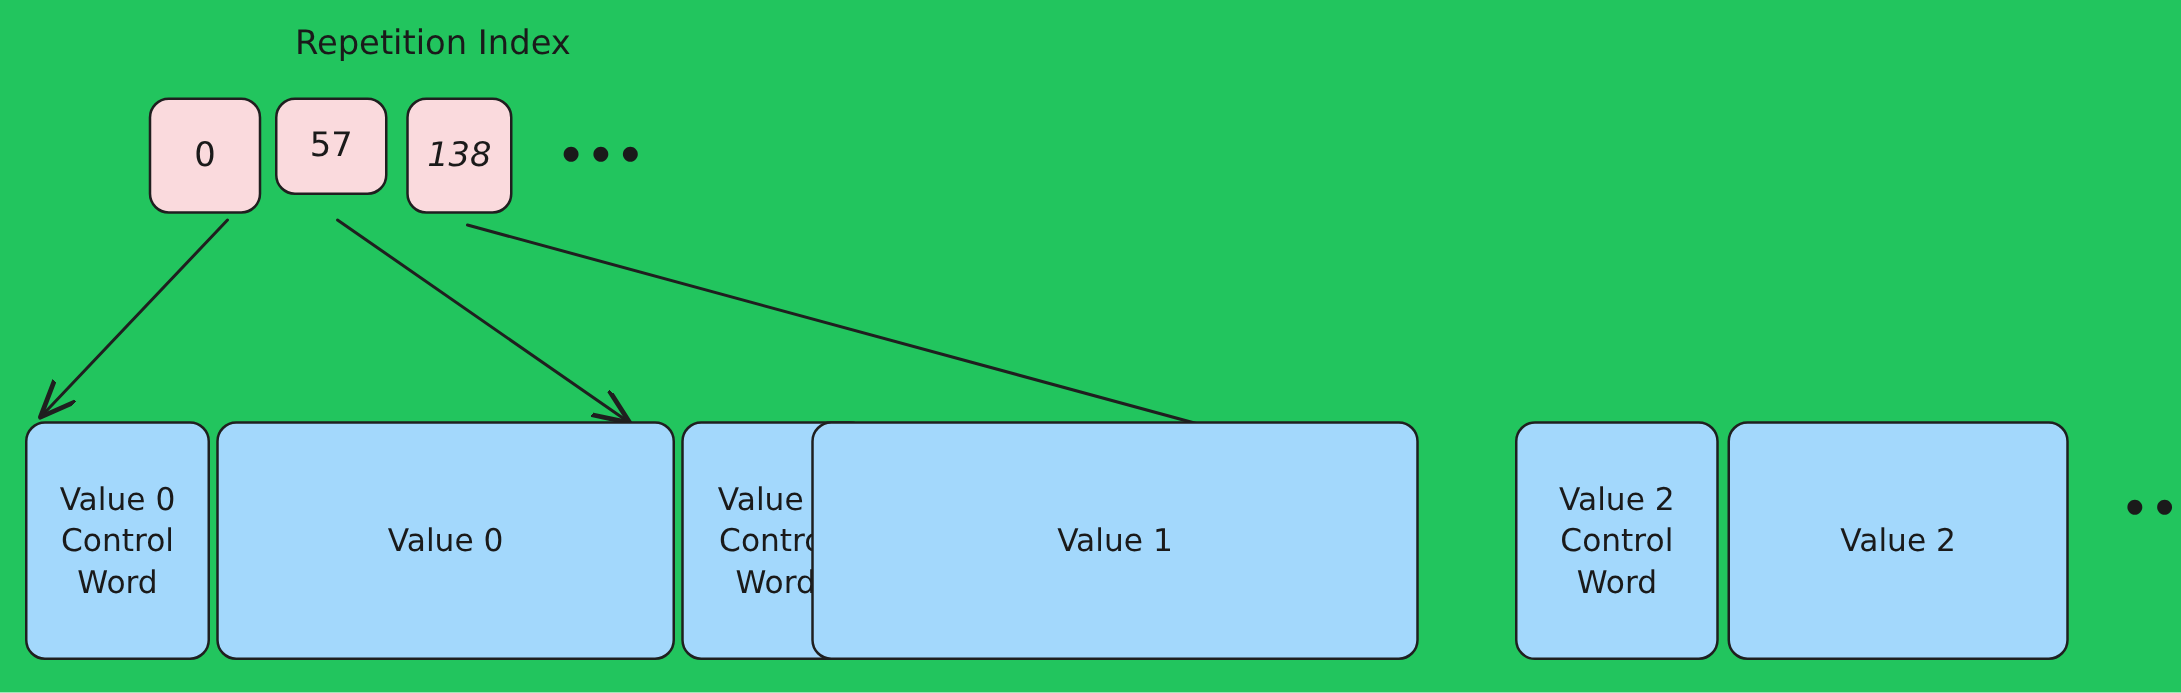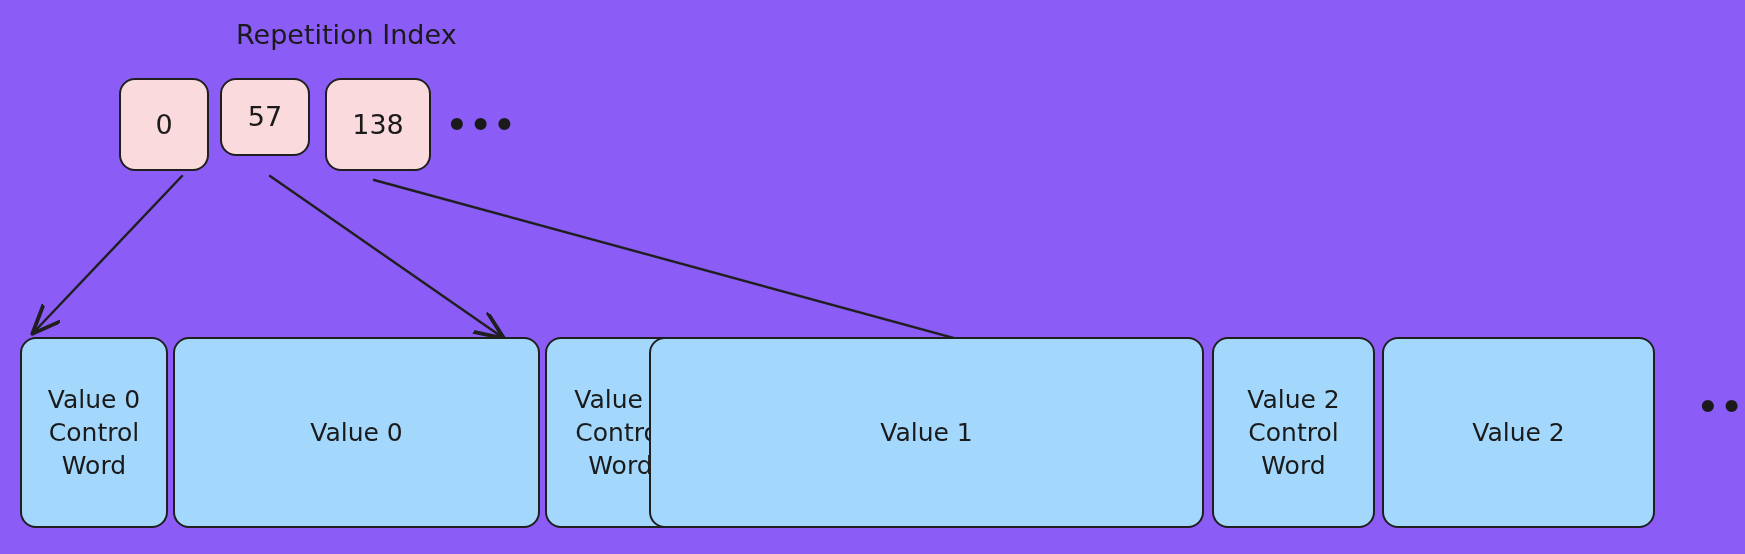--- a/index.html
+++ b/index.html
@@ -7,21 +7,21 @@
     padding: 0;
     background: #ffffff;
   }
   body {
     font-family: "DejaVu Sans", sans-serif;
   }
   #diagram-root {
     position: relative;
     width: 1745px;
     height: 554px;
-    background: #8b5cf6;
+    background: #22c55e;
     overflow: hidden;
   }
   #arrow-layer {
     position: absolute;
     left: 0;
     top: 0;
     width: 1745px;
     height: 554px;
     pointer-events: none;
   }
@@ -79,34 +79,34 @@
         <line x1="270" y1="176" x2="502" y2="337" stroke="#1f1f1f" stroke-width="2.4" stroke-linecap="round" marker-end="url(#arrowhead)"></line>
         <line x1="374" y1="180" x2="1068" y2="369" stroke="#1f1f1f" stroke-width="2.4" stroke-linecap="round" marker-end="url(#arrowhead)"></line>
       </g>
   </svg>
 
   <div class="title-label" id="index-title" style="left:236px; top:19px;">Repetition Index</div>
 
   <div id="index-row">
       <div class="node index-node" style="left: 119px; top: 78px; width: 90px; height: 93px;">0</div>
       <div class="node index-node" style="left: 220px; top: 78px; width: 90px; height: 78px;">57</div>
-      <div class="node index-node" style="left: 325px; top: 78px; width: 106px; height: 93px;">138</div>
+      <div class="node index-node" style="left: 325px; top: 78px; width: 85px; height: 93px; font-style: italic;">138</div>
     </div>
 
   <div class="ellipsis" id="index-ellipsis" style="left: 446px; top: 108px;">•••</div>
 
   <div id="data-row">
       <div class="node data-node" style="left: 20px; top: 337px; width: 148px; height: 191px;">Value 0
 Control
 Word</div>
       <div class="node data-node" style="left: 173px; top: 337px; width: 367px; height: 191px;">Value 0</div>
       <div class="node data-node" style="left: 545px; top: 337px; width: 151px; height: 191px;">Value 1
 Control
 Word</div>
-      <div class="node data-node" style="left: 649px; top: 337px; width: 555px; height: 191px;">Value 1</div>
+      <div class="node data-node" style="left: 649px; top: 337px; width: 486px; height: 191px;">Value 1</div>
       <div class="node data-node" style="left: 1212px; top: 337px; width: 163px; height: 191px;">Value 2
 Control
 Word</div>
       <div class="node data-node" style="left: 1382px; top: 337px; width: 273px; height: 191px;">Value 2</div>
     </div>
 
   <div class="ellipsis" id="data-ellipsis" style="left: 1697px; top: 390px;">•••</div>
 
 </div>
 

